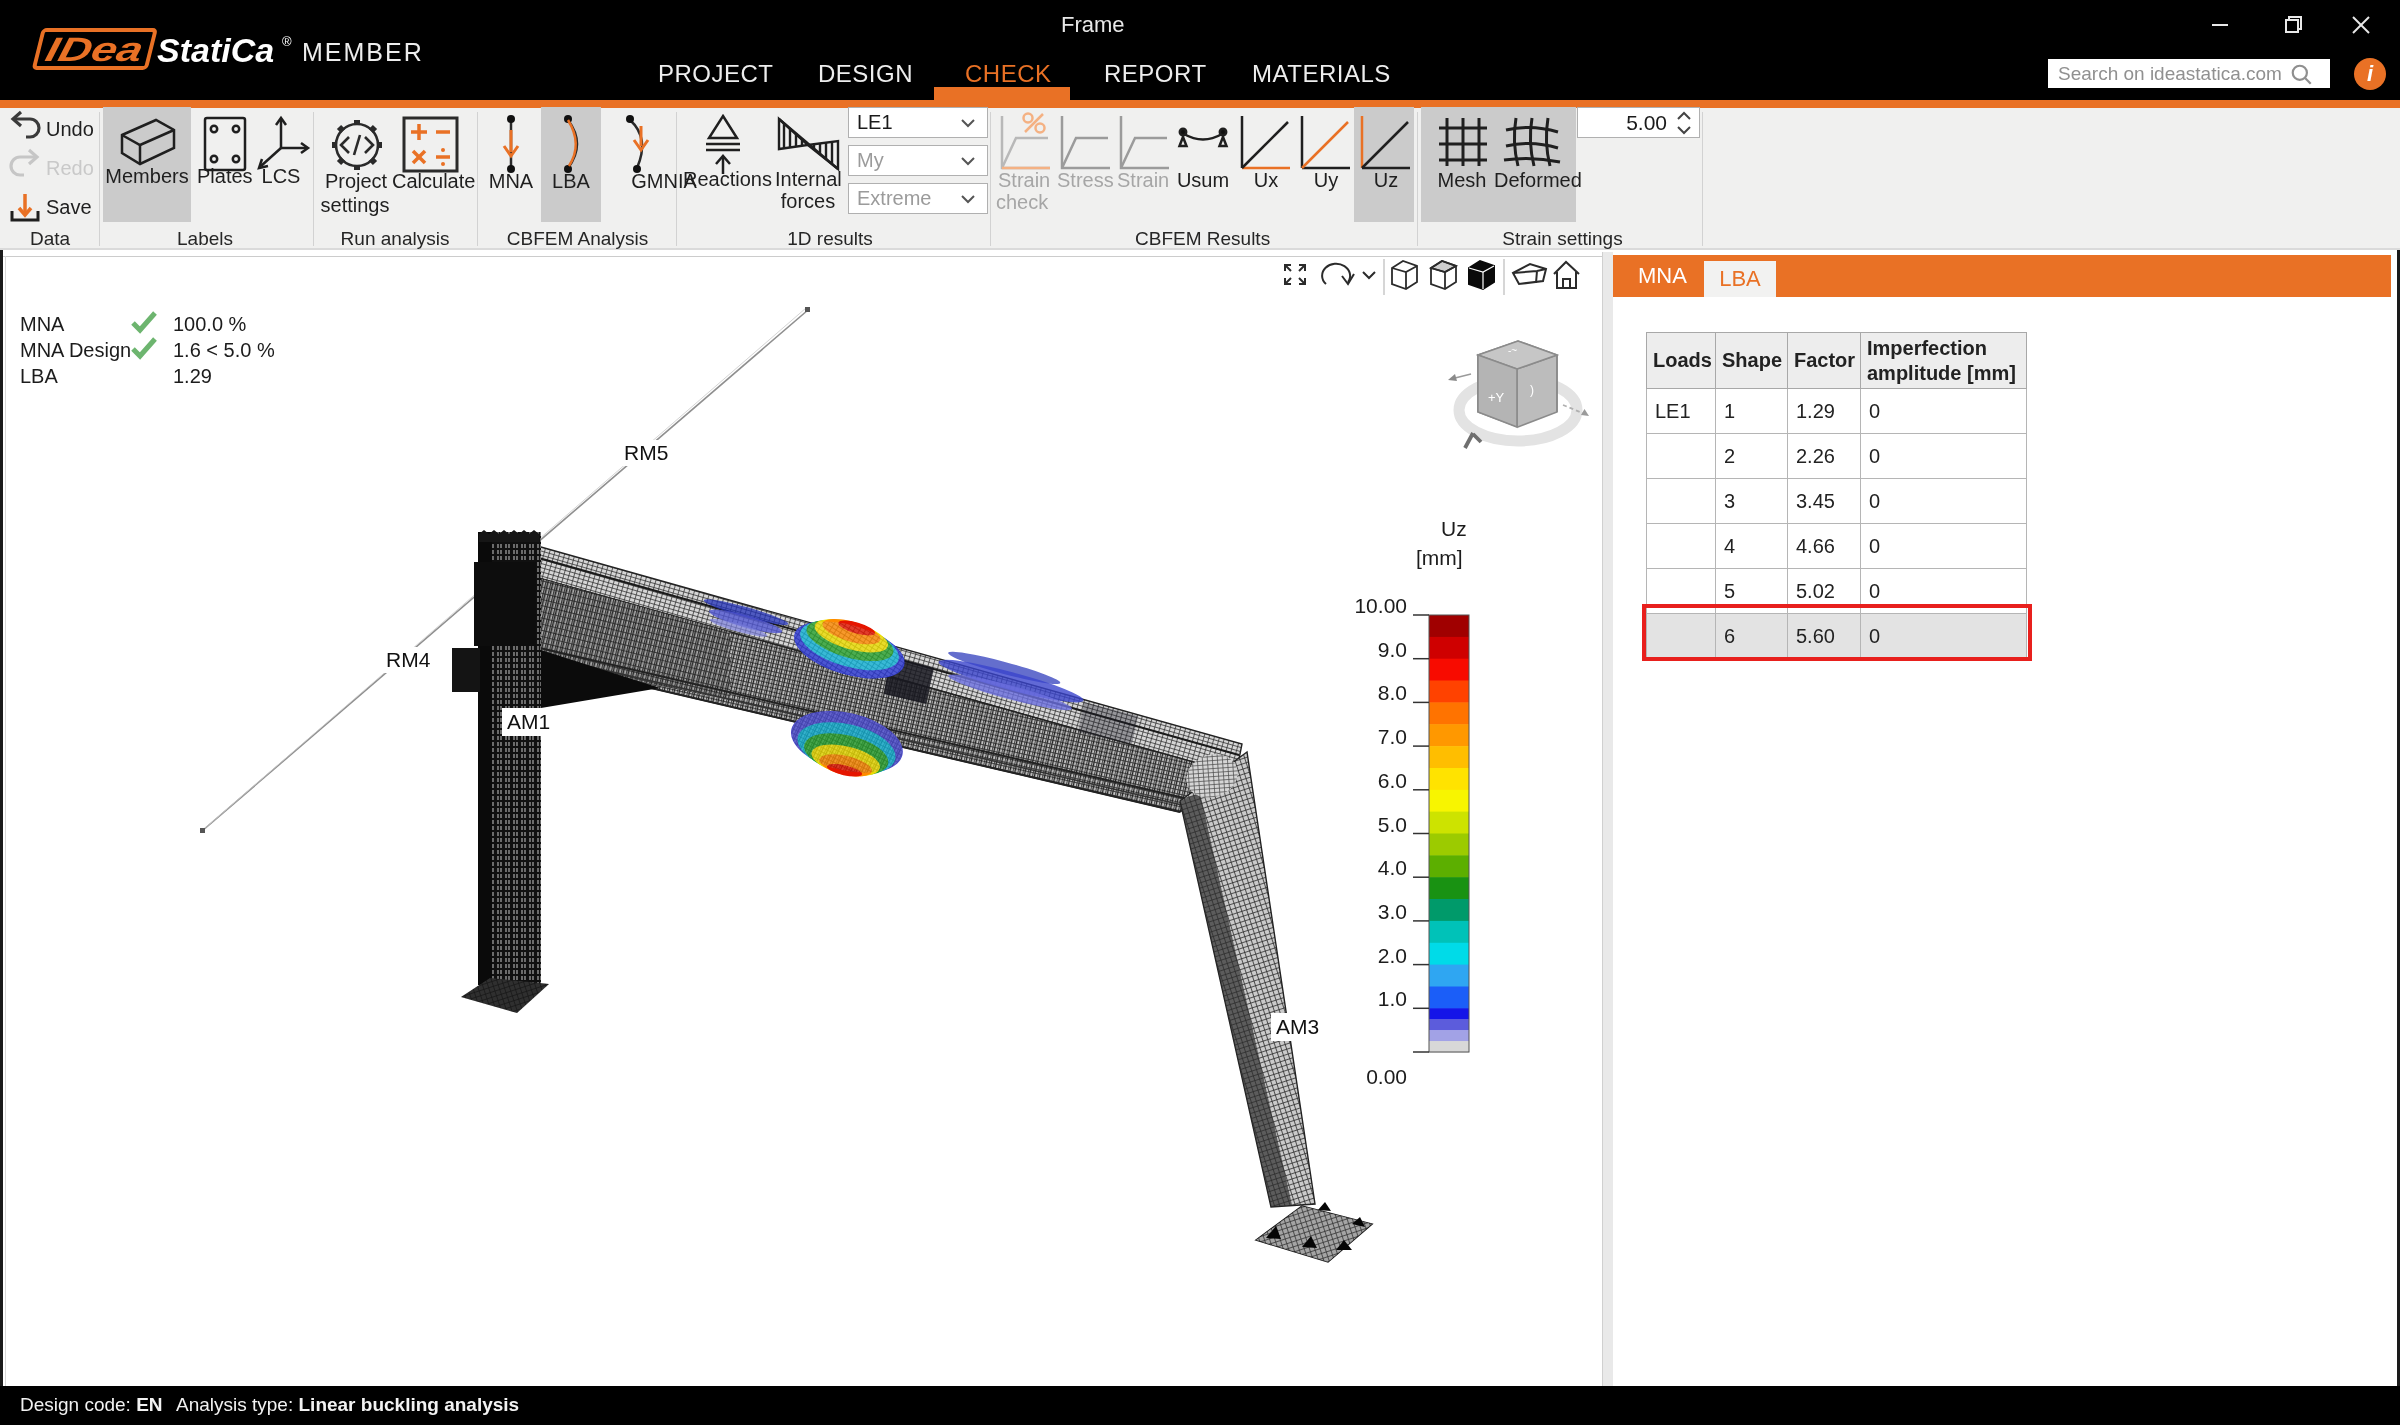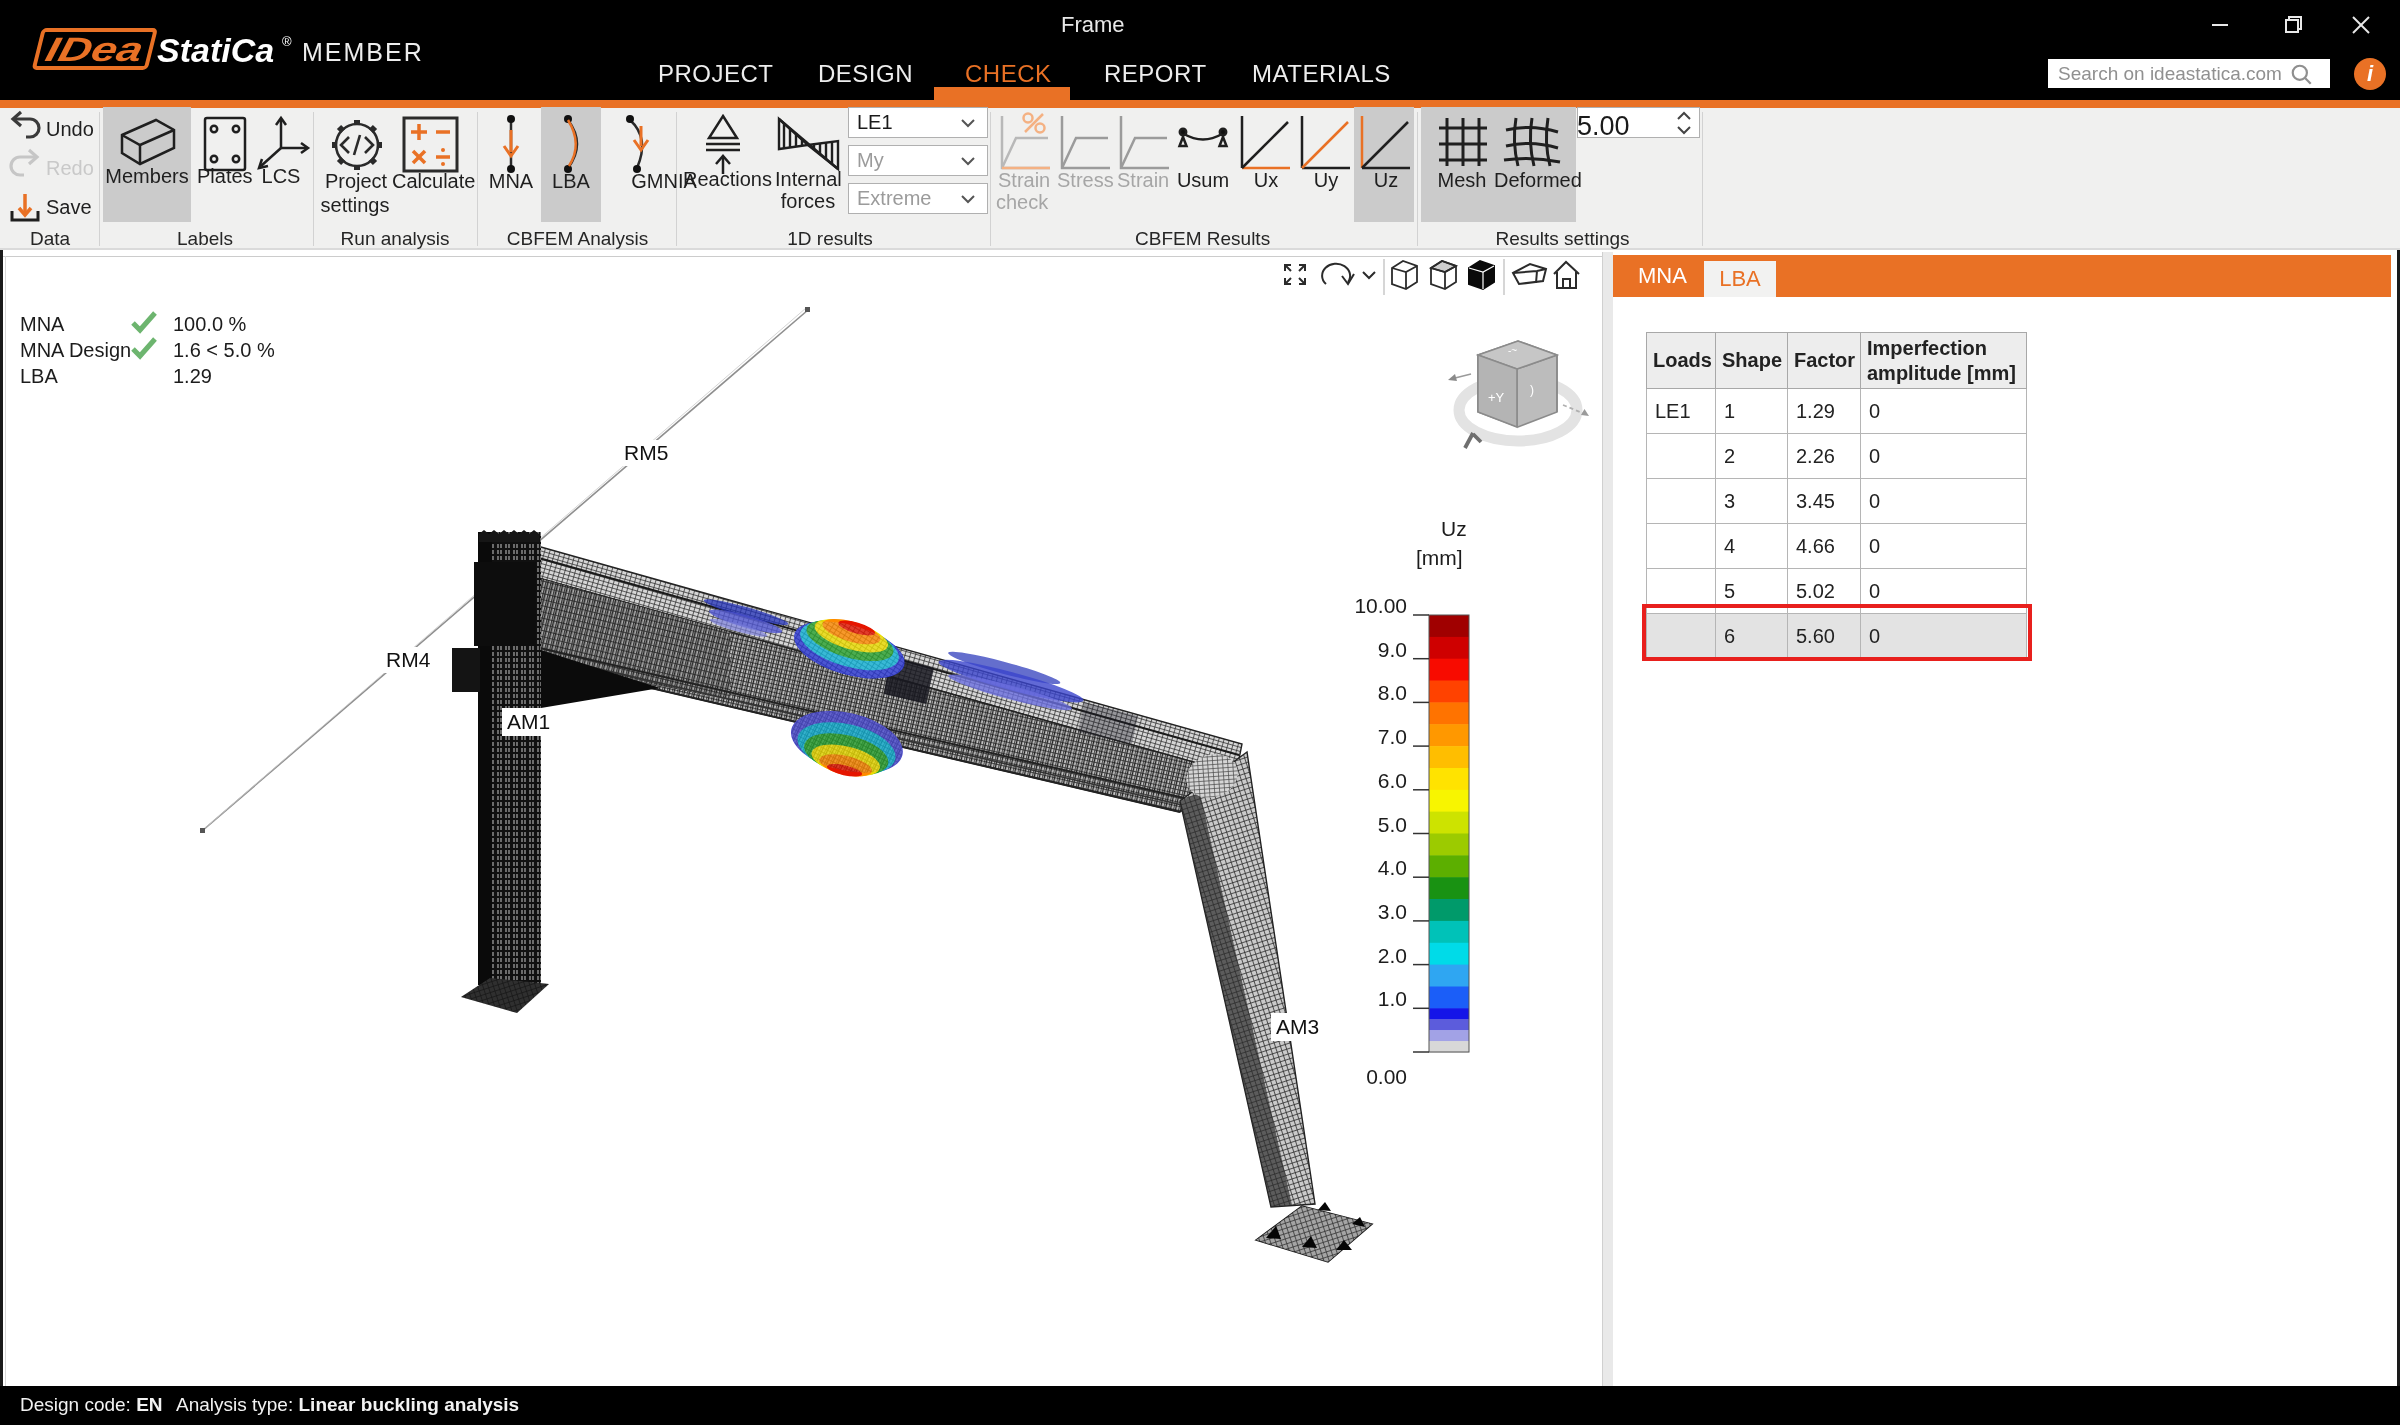--- a/index.html
+++ b/index.html
@@ -95,21 +95,21 @@
   <div class="gsep" style="left:990px;"></div>
   <div class="gsep" style="left:1417px;"></div>
   <div class="gsep" style="left:1702px;"></div>
 
   <div class="gcap" style="left:10px;  width:80px;">Data</div>
   <div class="gcap" style="left:140px; width:130px;">Labels</div>
   <div class="gcap" style="left:330px; width:130px;">Run analysis</div>
   <div class="gcap" style="left:495px; width:165px;">CBFEM Analysis</div>
   <div class="gcap" style="left:765px; width:130px;">1D results</div>
   <div class="gcap" style="left:1135px; width:135px;">CBFEM Results</div>
-  <div class="gcap" style="left:1490px; width:145px;">Results settings</div>
+  <div class="gcap" style="left:1490px; width:145px;">Strain settings</div>
 
   <div class="btnsel" style="left:103px; top:107px; width:88px; height:115px;"></div>
   <div class="btnsel" style="left:541px; top:107px; width:60px; height:115px;"></div>
   <div class="btnsel" style="left:1354px; top:107px; width:60px; height:115px;"></div>
   <div class="btnsel" style="left:1421px; top:107px; width:155px; height:115px;"></div>
 
   <svg id="ribicons" class="abs" style="left:0; top:108px;" width="1710" height="142" viewBox="0 0 1710 142">
 
     <path d="M14 11 H30 A9 9 0 1 1 30 29 H26" fill="none" stroke="#3a3a3a" stroke-width="3.2"></path>
     <path d="M21 4 L13 11 L21 18" fill="none" stroke="#3a3a3a" stroke-width="3.2"></path>
@@ -308,21 +308,21 @@
   <div class="drop" style="top:107px;">LE1</div>
   <div class="drop dropgray" style="top:145px;">My</div>
   <div class="drop dropgray" style="top:183px;">Extreme</div>
   <svg class="abs" style="left:960px; top:117px;" width="16" height="110" viewBox="0 0 16 110">
     <path d="M2 3 L8 9 L14 3" fill="none" stroke="#555" stroke-width="2"></path>
     <path d="M2 41 L8 47 L14 41" fill="none" stroke="#555" stroke-width="2"></path>
     <path d="M2 79 L8 85 L14 79" fill="none" stroke="#555" stroke-width="2"></path>
   </svg>
 
   <div class="abs" style="left:1577px; top:107px; width:123px; height:31px; background:#fff; border:1px solid #b0b0b0;"></div>
-  <div class="abs" style="left:1577px; top:111px; width:90px; font-size:27px; color:#1a1a1a; ">5.00</div>
+  <div class="abs" style="left:1577px; top:111px; width:90px; font-size:21px; color:#1a1a1a; text-align:right;">5.00</div>
   <svg class="abs" style="left:1674px; top:110px;" width="22" height="26" viewBox="0 0 22 26">
     <path d="M4 9 L10 3 L16 9" fill="none" stroke="#444" stroke-width="2"></path>
     <path d="M4 17 L10 23 L16 17" fill="none" stroke="#444" stroke-width="2"></path>
   </svg>
 
   <div id="viewport"></div>
   <div id="vptop"></div>
   <div id="vpleft"></div>
 
   <div class="stat" style="left:20px; top:313px;">MNA</div>

